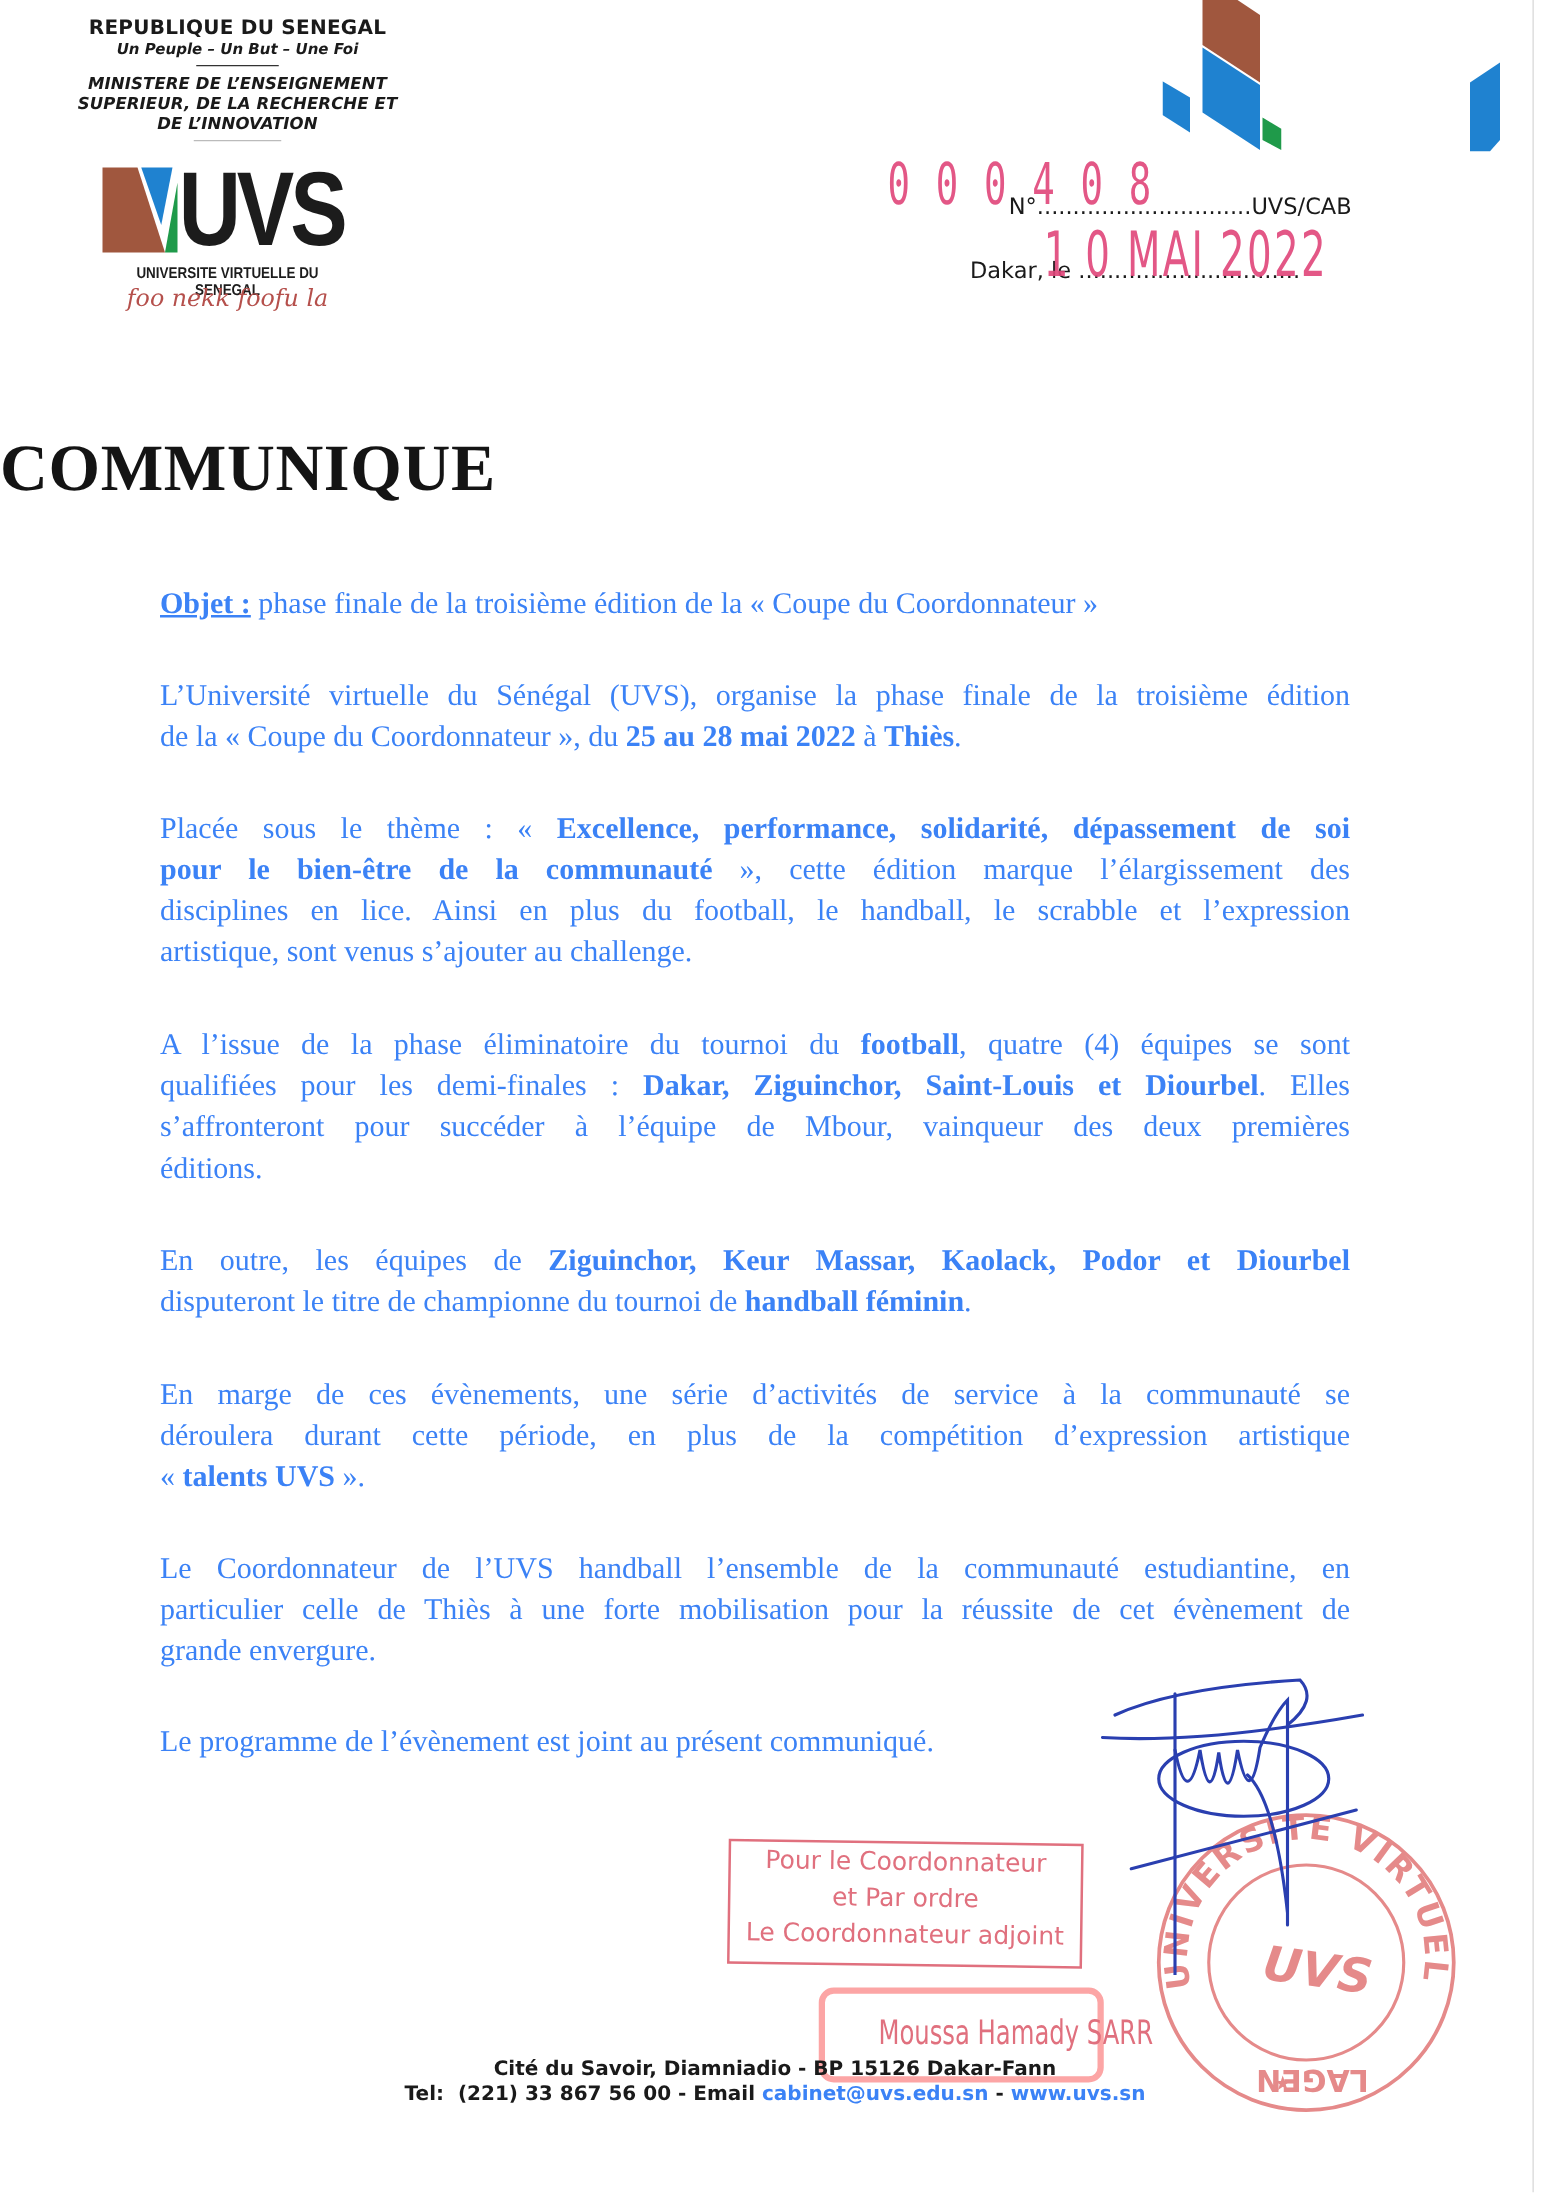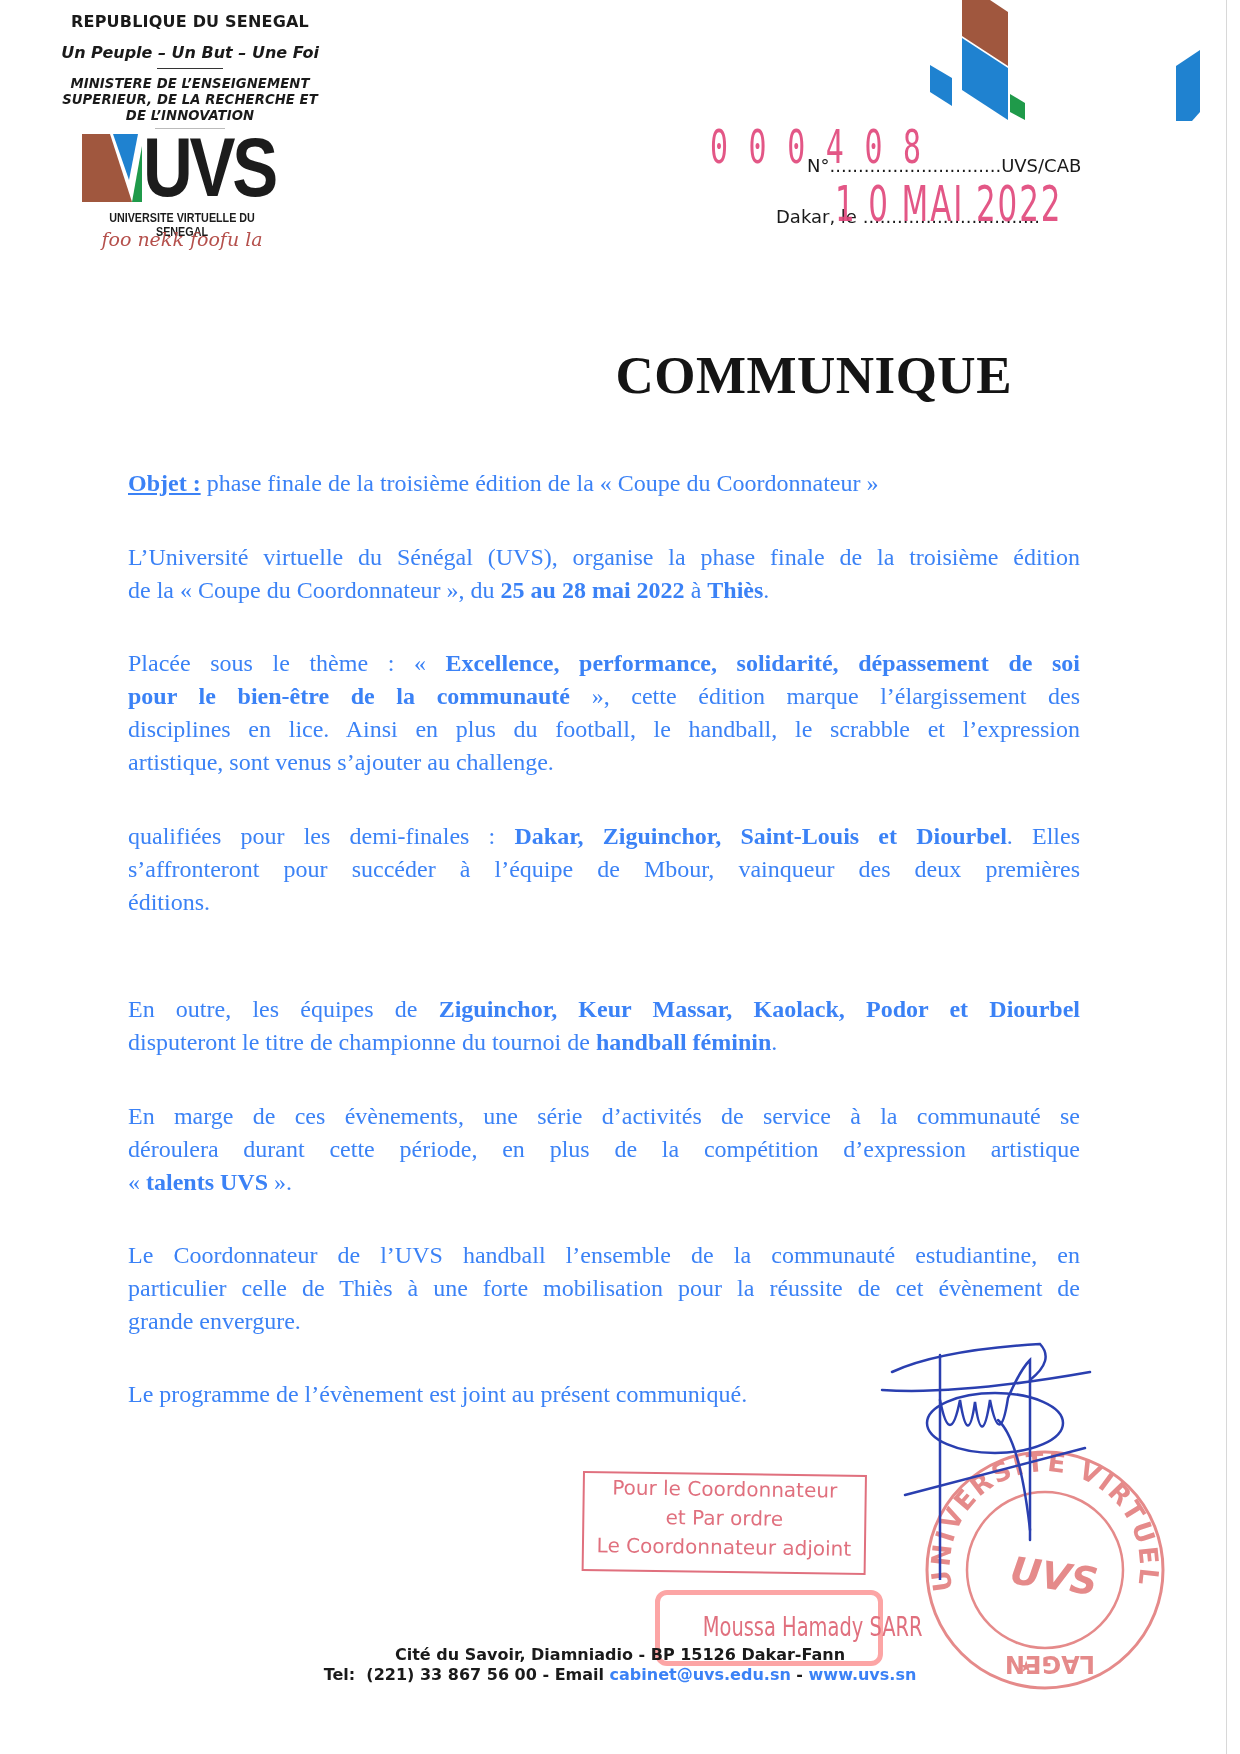--- a/index.html
+++ b/index.html
@@ -2,39 +2,39 @@
 <html><head>
 <meta charset="utf-8">
 <style>
   html, body { margin: 0; padding: 0; background: #ffffff; }
   body { width: 1240px; height: 1754px; position: relative; overflow: hidden; color: #1a1a1a; }
   .abs { position: absolute; }
 
   
   .hdr-left { left: 40px; top: 12px; width: 300px; text-align: center; font-family: "DejaVu Sans", sans-serif; }
   .rep { font-weight: bold; font-size: 16px; letter-spacing: 0.2px; }
-  .motto { font-weight: bold; font-style: italic; font-size: 16px; margin-top: 12px; }
+  .motto { font-weight: bold; font-style: italic; font-size: 12px; margin-top: 1px; }
   .rule { width: 66px; height: 1px; background: #333; margin: 6px auto 7px; }
   .rule2 { width: 70px; height: 1px; background: #bbb; margin: 4px auto 0; }
   .ministry { font-weight: bold; font-style: italic; font-size: 13.2px; line-height: 16px; letter-spacing: 0.1px; }
 
   
   .logo { left: 80px; top: 132px; width: 210px; height: 72px; }
   .logo-word { left: 143px; top: 125px; font-family: "Liberation Sans", sans-serif; font-weight: bold; font-size: 84px; line-height: 84px; letter-spacing: -4px; transform: scaleX(0.82); transform-origin: left top; color: #1c1c1c; }
   .logo-sub { left: 70px; top: 211px; width: 224px; text-align: center; font-family: "Liberation Sans", sans-serif; font-weight: bold; font-size: 12.5px; transform: scaleX(0.86); transform-origin: center; color: #1c1c1c; }
   .logo-slogan { left: 70px; top: 228px; width: 224px; text-align: center; font-family: "DejaVu Serif", serif; font-style: italic; font-size: 19px; color: #b5504c; }
 
   
   .ref-line { left: 775px; top: 155px; font-family: "DejaVu Sans", sans-serif; font-size: 18px; color: #1a1a1a; margin-left: 32px; }
   .date-line { left: 776px; top: 206px; font-family: "DejaVu Sans", sans-serif; font-size: 18px; color: #1a1a1a; }
   .stamp-num { left: 710px; top: 120px; font-family: "DejaVu Sans Mono", monospace; font-size: 46px; color: #e0457a; letter-spacing: 2px; transform: scaleX(0.65); transform-origin: left top; opacity: 0.9; }
   .stamp-date { left: 835px; top: 175px; font-family: "DejaVu Sans", sans-serif; font-size: 50px; color: #e0457a; transform: scaleX(0.62); transform-origin: left top; letter-spacing: 3px; opacity: 0.9; }
 
   
-  .title { left: 0; width: 1012px; top: 345px; text-align: right; font-family: "Liberation Serif", serif; font-weight: bold; font-size: 53px; letter-spacing: 0.5px; color: #141414; }
+  .title { left: 0; width: 1012px; top: 345px; text-align: left; font-family: "Liberation Serif", serif; font-weight: bold; font-size: 53px; letter-spacing: 0.5px; color: #141414; }
 
   
   .body { left: 128px; width: 952px; font-family: "Liberation Serif", serif; font-size: 24px; line-height: 33px; color: #3b82f6; }
   .line { display: block; white-space: nowrap; height: 33px; }
   .j { text-align: justify; text-align-last: justify; }
   .body b { font-weight: bold; }
   .objet-label { font-weight: bold; text-decoration: underline; }
 
   
   .stamp-box { left: 583px; top: 1471px; width: 280px; height: 96px; border: 2px solid #e0707e; transform: rotate(0.8deg); font-family: "DejaVu Sans", sans-serif; color: #e0707e; text-align: center; font-size: 20px; line-height: 29px; transform-origin: left top; }
@@ -104,20 +104,21 @@
 </div>
 
 <div class="abs body" style="top:647px;">
   <span class="line j"><span>Placée sous le thème : « </span><b>Excellence, performance, solidarité, dépassement de soi</b></span>
   <span class="line j"><b>pour le bien-être de la communauté</b><span> », cette édition marque l’élargissement des</span></span>
   <span class="line j">disciplines en lice. Ainsi en plus du football, le handball, le scrabble et l’expression</span>
   <span class="line">artistique, sont venus s’ajouter au challenge.</span>
 </div>
 
 <div class="abs body" style="top:820px;">
+  <span class="line j"><span>A l’issue de la phase éliminatoire du tournoi du </span><b>football</b><span>, quatre (4) équipes se sont</span></span>
   <span class="line j"><span>qualifiées pour les demi-finales : </span><b>Dakar, Ziguinchor, Saint-Louis et Diourbel</b><span>. Elles</span></span>
   <span class="line j">s’affronteront pour succéder à l’équipe de Mbour, vainqueur des deux premières</span>
   <span class="line">éditions.</span>
 </div>
 
 <div class="abs body" style="top:993px;">
   <span class="line j"><span>En outre, les équipes de </span><b>Ziguinchor, Keur Massar, Kaolack, Podor et Diourbel</b></span>
   <span class="line"><span>disputeront le titre de championne du tournoi de </span><b>handball féminin</b><span>.</span></span>
 </div>
 

